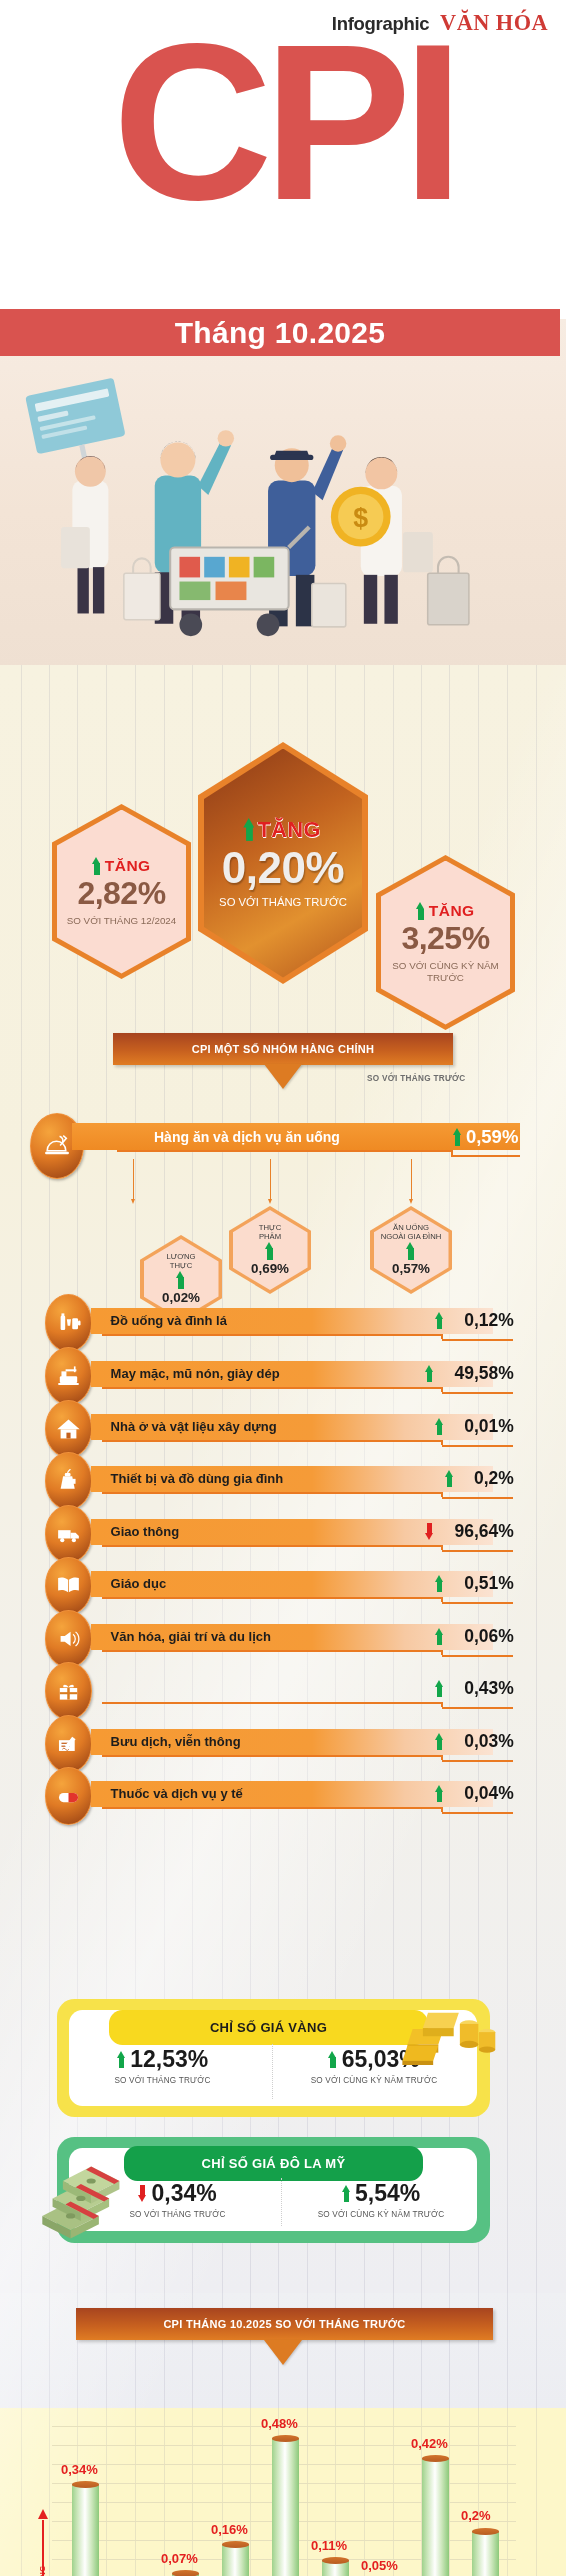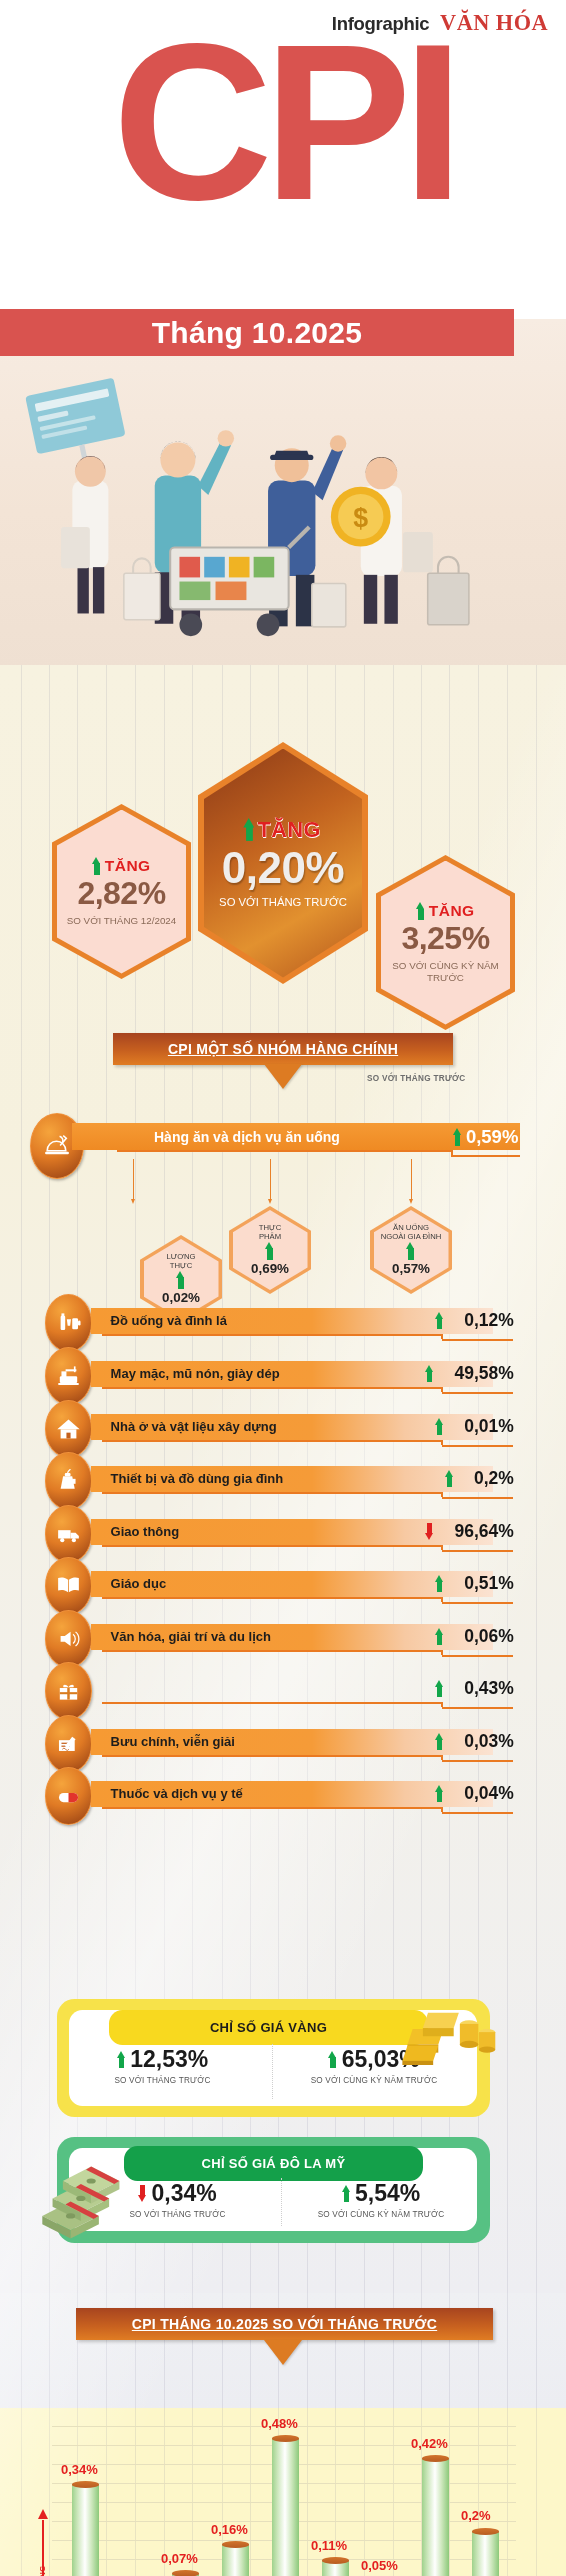--- a/index.html
+++ b/index.html
@@ -27,21 +27,21 @@
   
   .brandline { position:absolute; right:14.4px; top:9.3px; display:flex; align-items:baseline; gap:7.2px; }
   .brand-info { font-size:18.5px; font-weight:bold; color:#2b2b2b; letter-spacing:-0.3px; font-family:"Liberation Sans",sans-serif;}
   .brand-vh { font-size:24px; font-weight:bold; color:#cf3a35; letter-spacing:0.5px;
       font-family:"Liberation Serif", serif; transform:scaleX(.93); }
 
   .cpi-word { position:absolute; left:0; top:31px; width:567px; text-align:center;
       font-size:222px; line-height:.82; font-weight:bold; color:#d9534f;
       font-family:"Liberation Sans", sans-serif; letter-spacing:-9.3px; }
 
-  .month-band { position:absolute; left:0; top:309px; width:514px; height:47px;
+  .month-band { position:absolute; left:0; top:309px; width:560px; height:47px;
       background:#d9534f; display:flex; align-items:center; justify-content:center; }
   .month-band span { color:#fff; font-size:30px; font-weight:bold; letter-spacing:0.3px; }
 
   .hero-art { position:absolute; left:0; top:357px; width:567px; height:309px; overflow:hidden; }
 
   
   .hex { position:absolute; display:flex; flex-direction:column; align-items:center; justify-content:center; text-align:center; }
   .hex-shape {
     clip-path: polygon(50% 0%, 100% 22%, 100% 78%, 50% 100%, 0% 78%, 0% 22%);
     display:flex; flex-direction:column; align-items:center; justify-content:center; }
@@ -66,21 +66,21 @@
   .tang-word { font-size:15.5px; font-weight:bold; color:#e02020; letter-spacing:0.5px; }
   .tang-word.big { font-size:21.6px; text-shadow:0.5px 0.5px 0 #fff,-0.5px -0.5px 0 #fff; }
   .hx-val { font-size:32px; font-weight:bold; color:#8a5a44; letter-spacing:-0.5px; }
   .hx-val.white { color:#f0eeec; font-size:44px; text-shadow:1px 1.5px 1.5px rgba(0,0,0,.25); }
   .hx-sub { font-size:9.8px; color:#8a6a58; line-height:1.15; margin-top:3.1px; }
   .hx-sub.white { color:#fff; font-size:11.3px; }
 
   
   .ribbon { position:absolute; height:32px; background:linear-gradient(180deg,#a7441f 0%,#c7601f 55%,#e07c23 100%);
       display:flex; align-items:center; justify-content:center; box-shadow:1.5px 2.1px 3.1px rgba(0,0,0,.20); }
-  .ribbon span { color:#fff; font-size:14px; font-weight:bold; letter-spacing:0.3px;text-decoration:underline; }
+  .ribbon span { color:#fff; font-size:11px; font-weight:bold; letter-spacing:0.3px; }
   .ribbon-arrow { position:absolute; width:0;height:0; border-left:19.6px solid transparent;
       border-right:19.6px solid transparent; border-top:25px solid #dd7b22; filter:drop-shadow(1px 1.5px 1px rgba(0,0,0,.2)); }
   .ribbon-note { position:absolute; font-size:8.2px; font-weight:bold; color:#6d6d6d; letter-spacing:0.3px; }
 
   
   .food-band { position:absolute; height:27px; background:linear-gradient(180deg,#f59a34 0%,#ef8a23 100%);
       display:flex; align-items:center; }
   .food-band .title { color:#fff; font-size:14px; font-weight:bold; margin-left:82px; }
   .food-val { position:absolute; display:flex; align-items:center; gap:3.6px; }
   .food-val .n { font-size:18.5px; font-weight:bold; color:#fff; }
@@ -514,21 +514,21 @@
         <div class="circle-icon cat-icon" style="position:absolute;border-radius:24px/29px;">
           <svg width="29" height="29" viewBox="0 0 70 60">
             <rect x="12" y="22" width="38" height="26" fill="#fff"></rect>
             <rect x="18" y="28" width="20" height="3" fill="#c4601c"></rect>
             <rect x="18" y="35" width="20" height="3" fill="#c4601c"></rect>
             <path d="M44 14l8 6-18 22-8-6z" fill="#fff"></path>
             <path d="M20 44q4-6 8 0t8 0" fill="none" stroke="#c4601c" stroke-width="2"></path>
           </svg>
         </div>
         <div class="cat-bar">
-          <span class="nm">Bưu chính, viễn giải</span>
+          <span class="nm">Bưu dịch, viễn thông</span>
         </div>
         <div class="cat-underline"></div>
         <div class="cat-step"></div>
         <div class="cat-underline2"></div>
         <div class="cat-val">
           <span class="arrow-up"></span>
           <span class="n">0,03%</span>
         </div>
       </div>
       <div class="cat-row" style="top: 1776px;">

